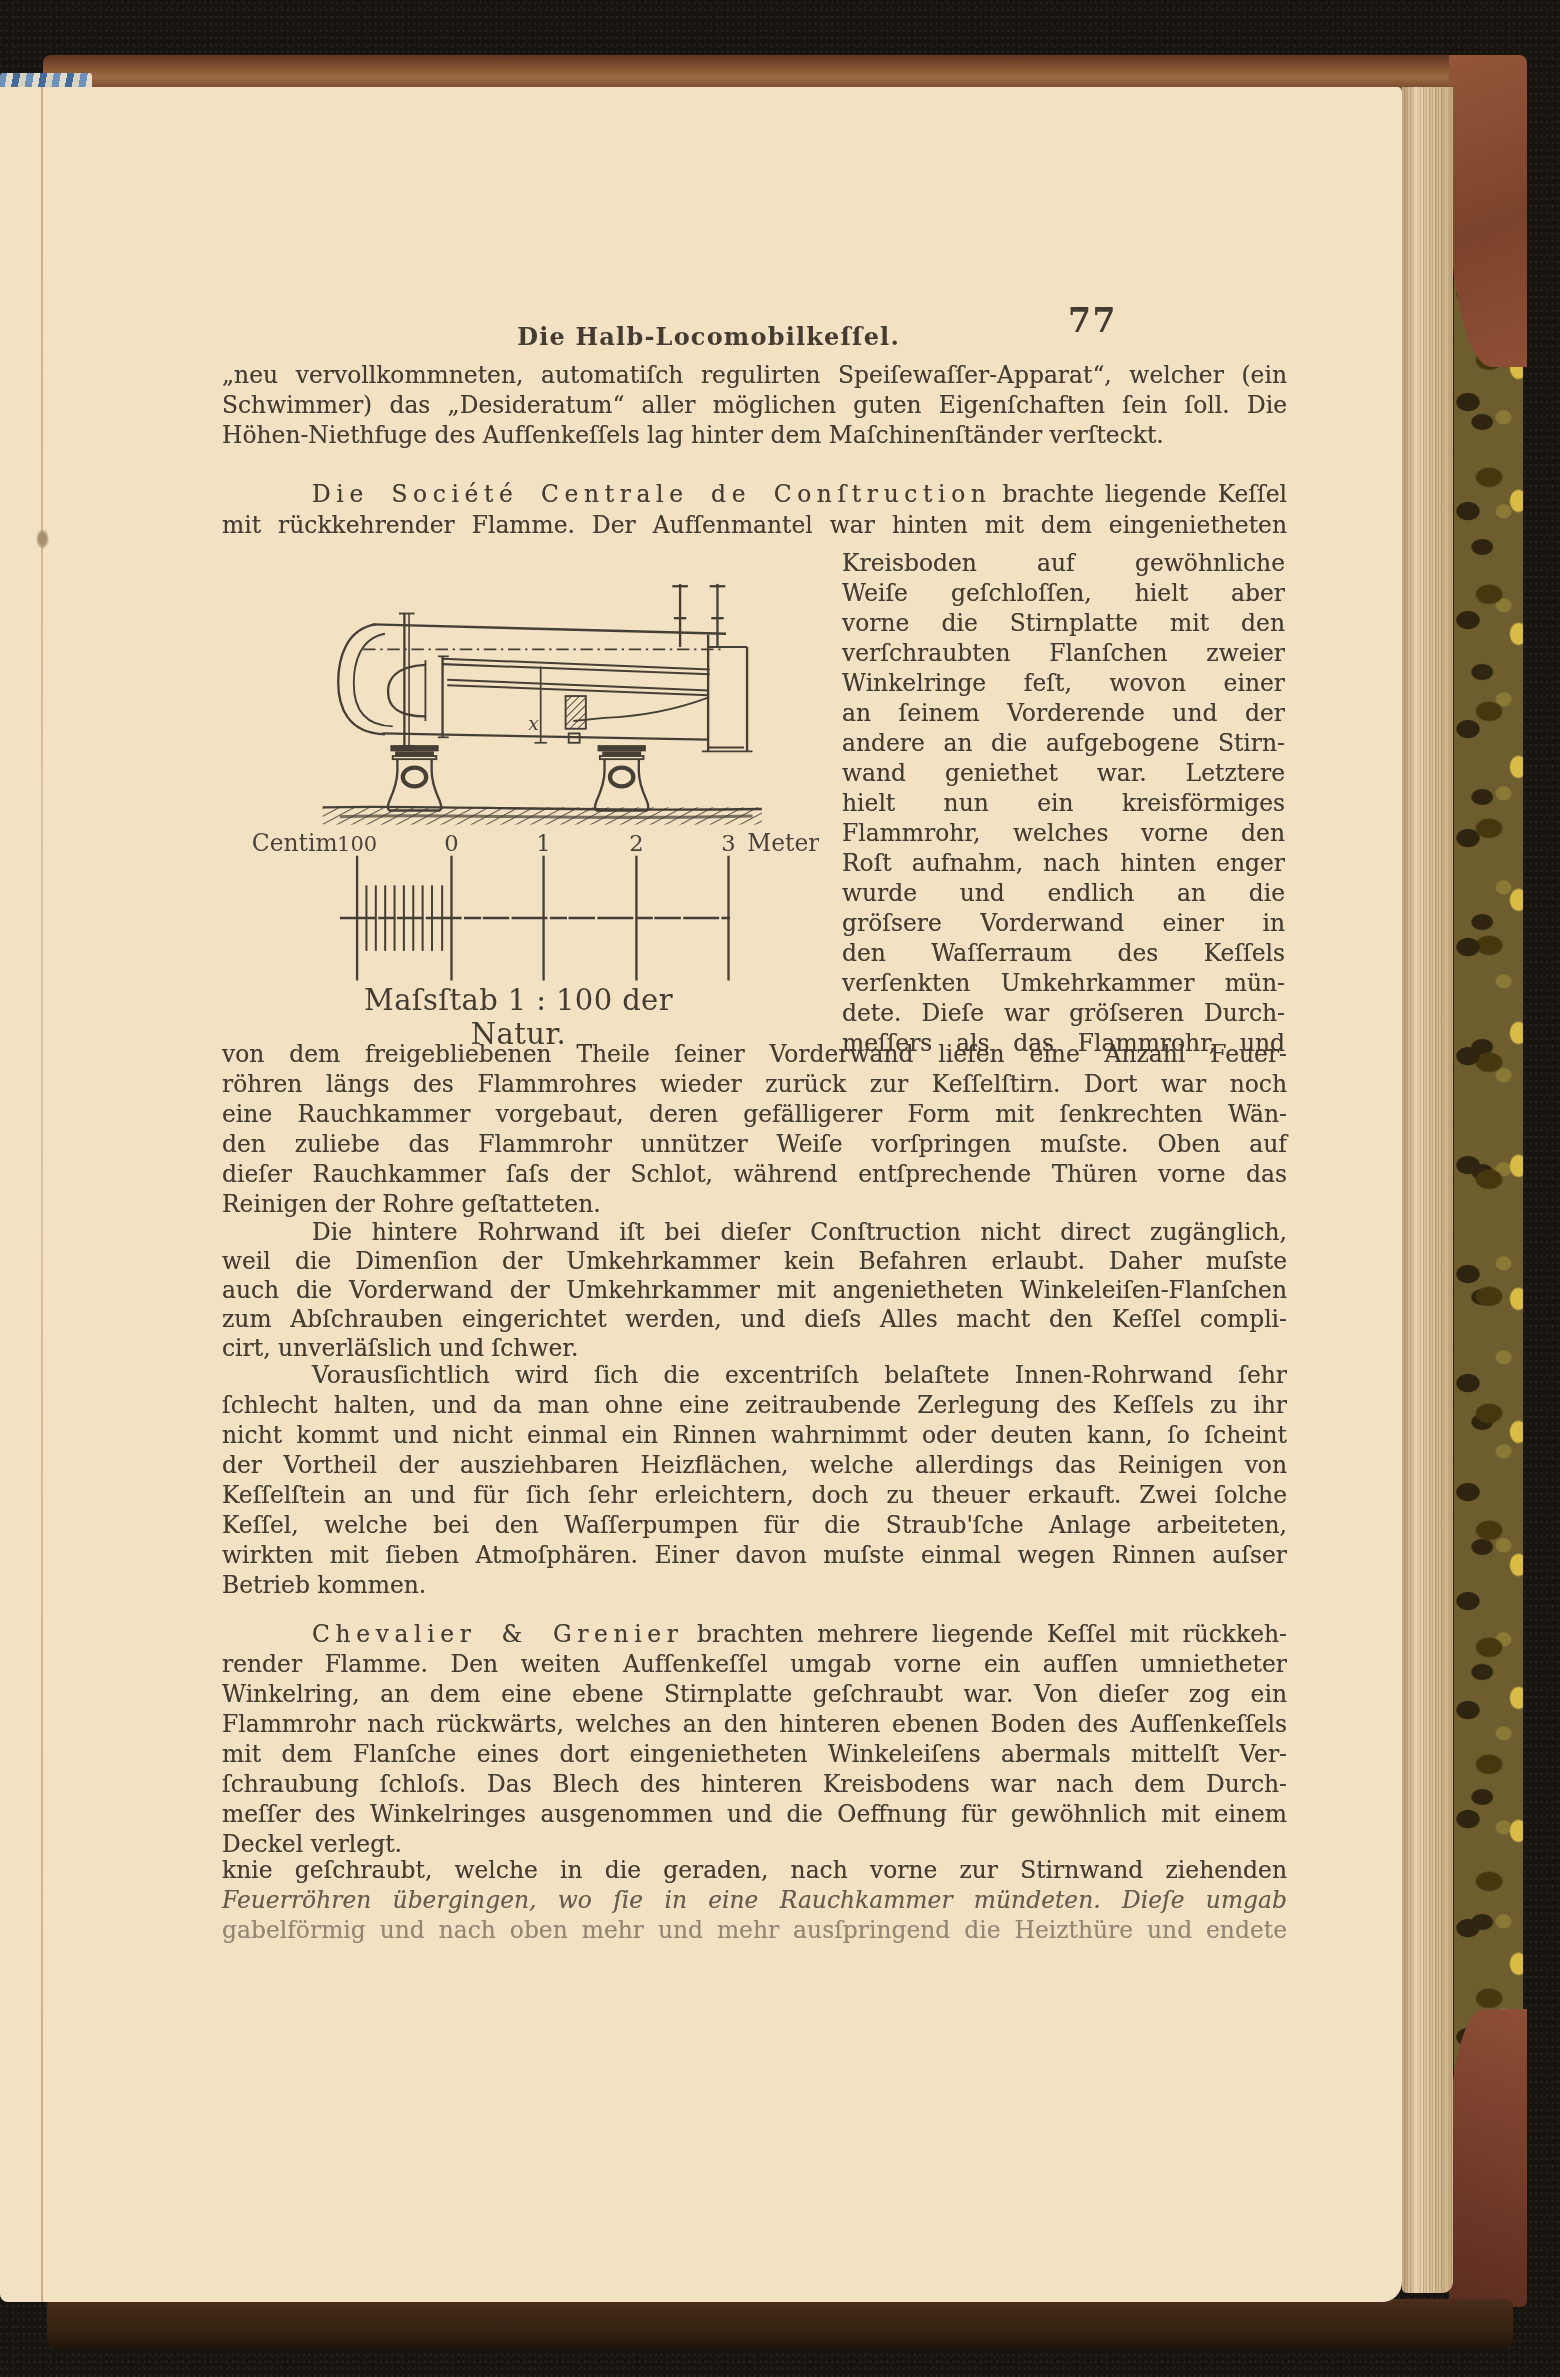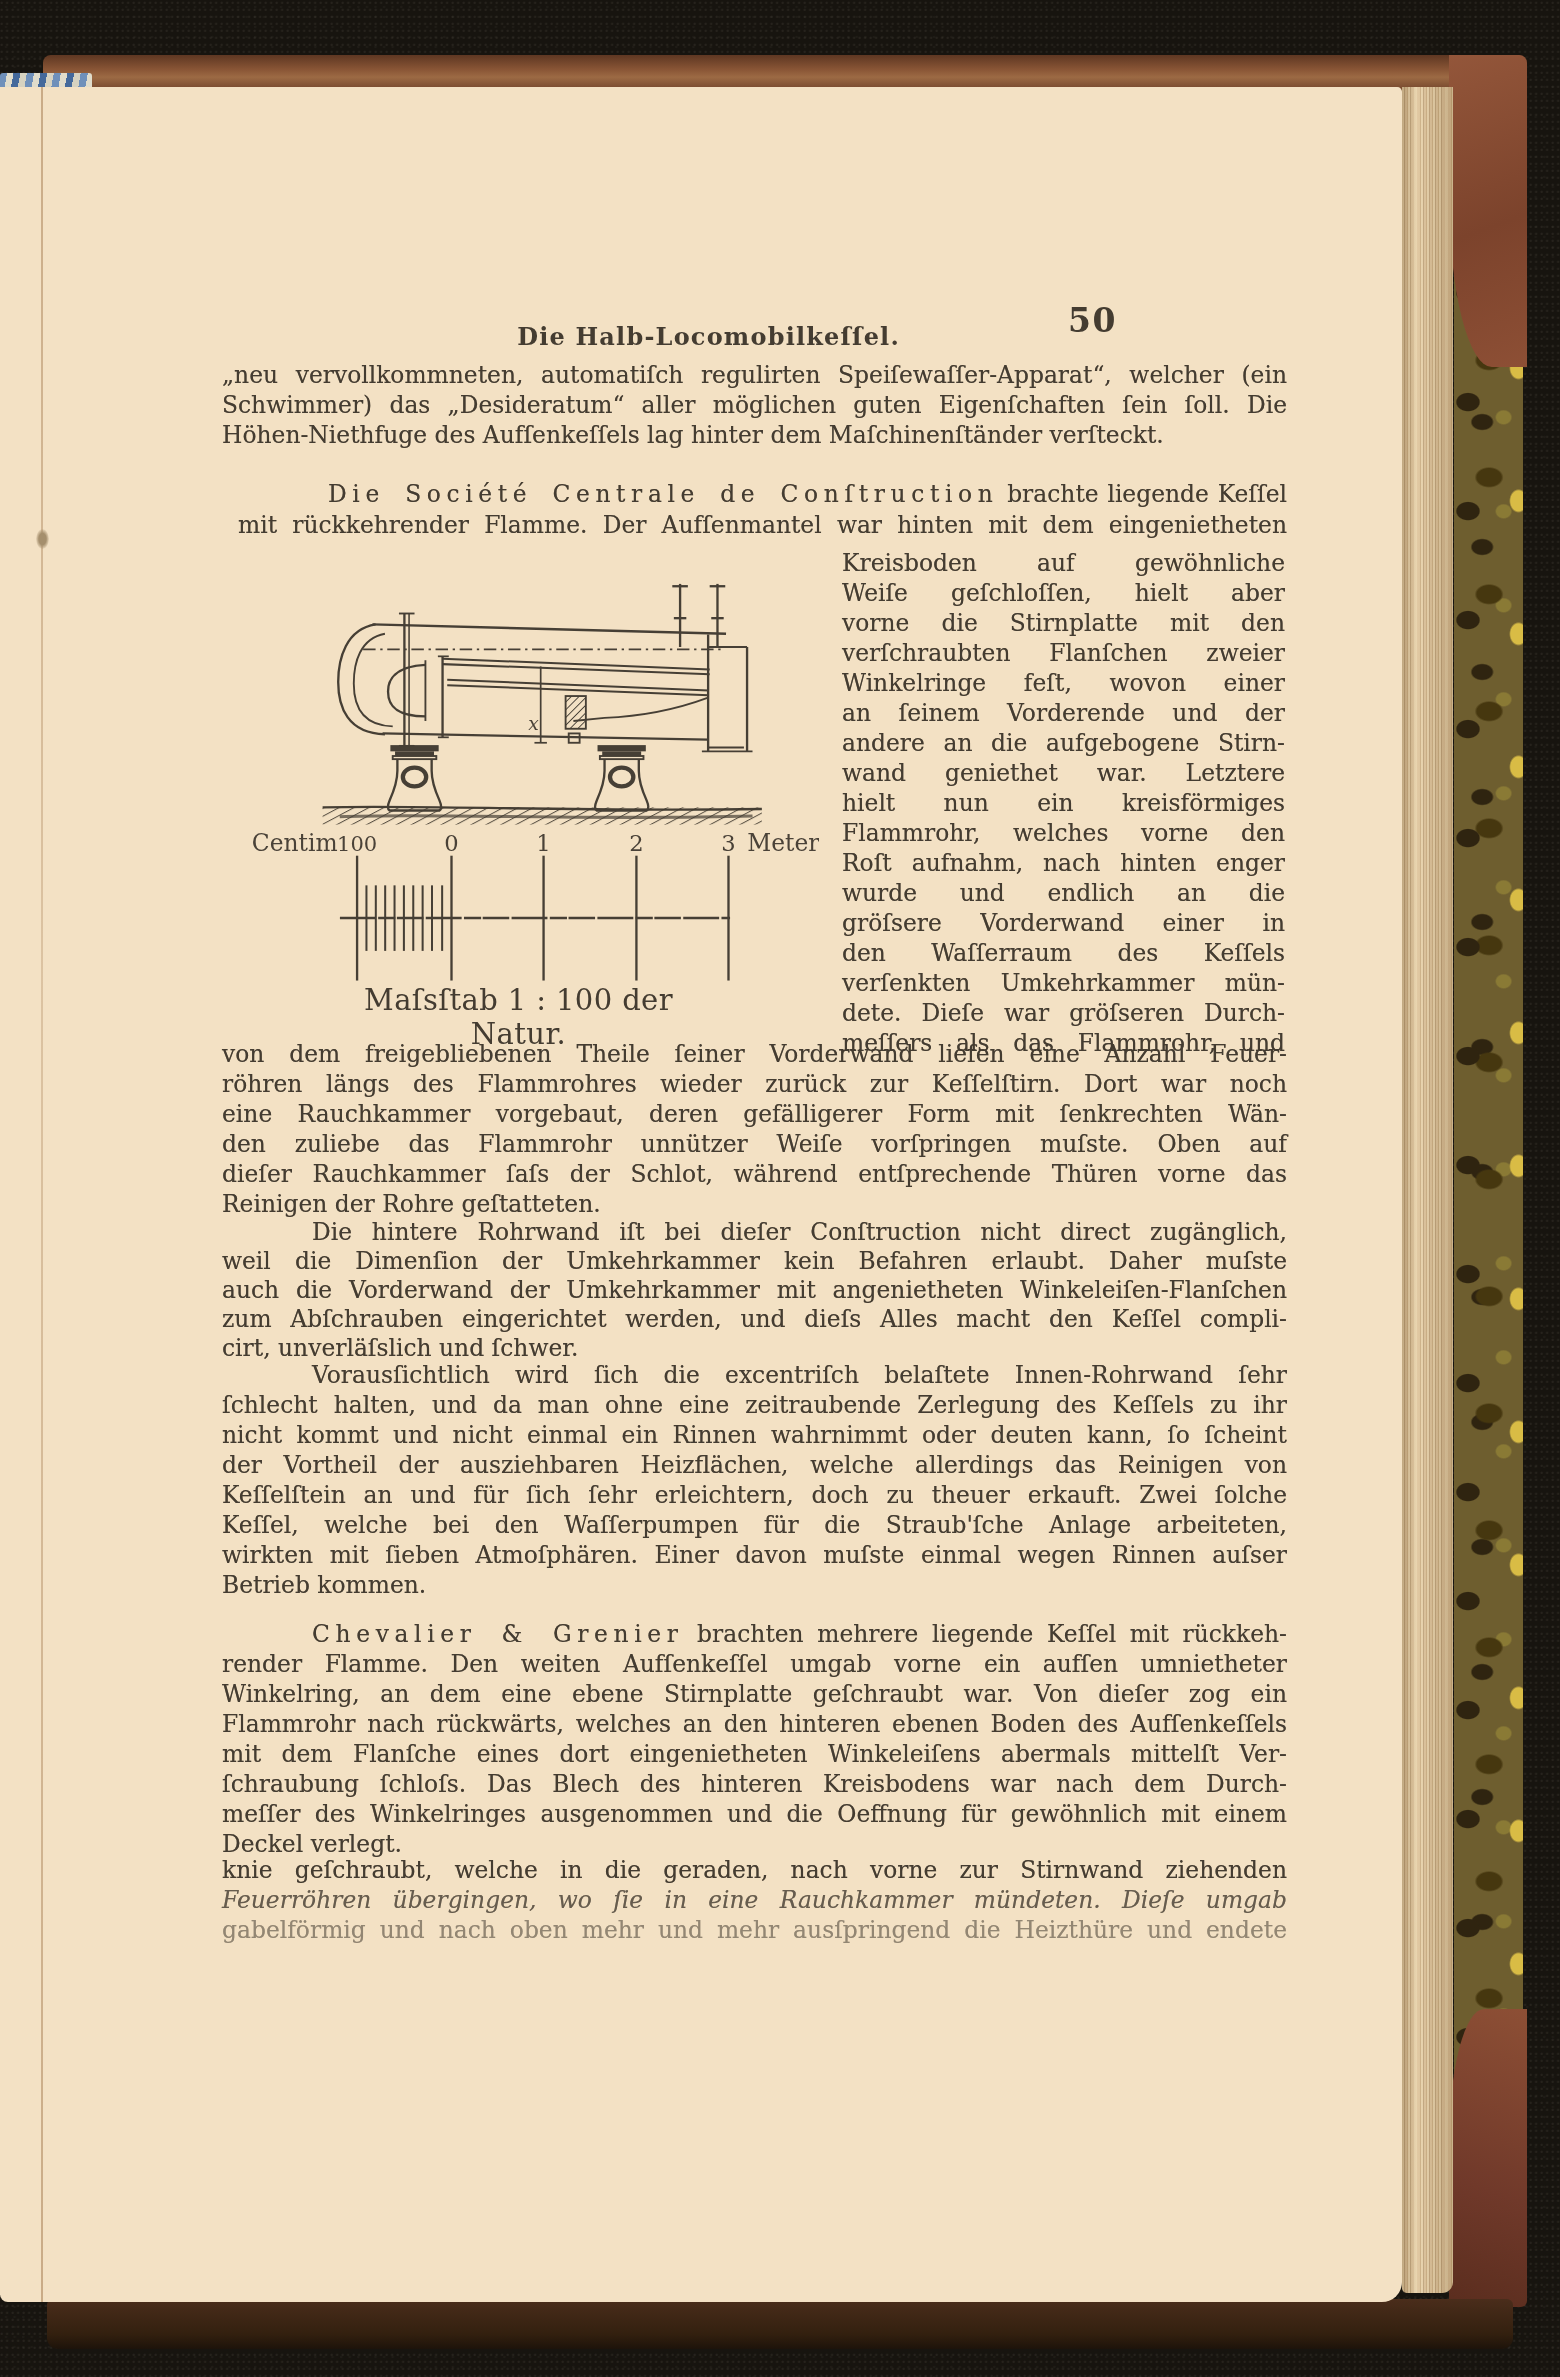--- a/index.html
+++ b/index.html
@@ -61,21 +61,21 @@
     font-size:24px;letter-spacing:1.2px;white-space:nowrap;font-weight:bold;}
   .page-num{position:absolute;left:846px;top:0;font-size:33px;font-weight:700;letter-spacing:1.6px;}
 
   .tblock{left:222px;width:1065px;font-size:23.4px;}
   .line{position:relative;text-align:justify;text-align-last:justify;white-space:nowrap;
     text-shadow:0 0 0.4px rgba(62,52,40,.55);}
   .line.endline{text-align:left;text-align-last:left;}
   .ind{padding-left:90px;}
   .spaced{letter-spacing:0.24em;word-spacing:0.25em;}
   .p1 .line, .p2cont .line{height:30px;line-height:30px;}
-  .p2lead .line{height:31px;line-height:31px;margin-left:16px;}
+  .p2lead .line{height:31px;line-height:31px;}
   .p3 .line{height:29px;line-height:29px;}
   .p4 .line,.p5 .line,.p6 .line{height:30px;line-height:30px;}
   .rightcol{left:842px;top:548px;width:443px;font-size:23.4px;}
   .rightcol .line{height:30px;line-height:30px;}
   .fade1{opacity:.8;font-style:italic;}
   .fade2{opacity:.55;filter:blur(0.3px);}
 
   
   .fig-wrap{left:316px;top:573px;width:507px;height:257px;}
   .scale-wrap{left:226px;top:815px;width:593px;height:168px;}
@@ -94,21 +94,21 @@
 <div class="abs leather-bottom-right"></div>
 <div class="abs page-edges"></div>
 <div class="abs bottom-edge-strip"></div>
 
 <div class="abs page"></div>
 <div class="abs gutter-crease"></div>
 <div class="abs stitch-hole"></div>
 
 <div class="abs running-head ink">
   <span class="head-title">Die Halb-Locomobilkeſſel.</span>
-  <span class="page-num">50</span>
+  <span class="page-num">77</span>
 </div>
 
 <div class="abs tblock p1 ink" style="top:360px;">
   <div class="line">„neu vervollkommneten, automatiſch regulirten Speiſewaſſer-Apparat“, welcher (ein</div>
   <div class="line">Schwimmer) das „Desideratum“ aller möglichen guten Eigenſchaften ſein ſoll. Die</div>
   <div class="line endline">Höhen-Niethfuge des Aufſenkeſſels lag hinter dem Maſchinenſtänder verſteckt.</div>
 </div>
 
 <div class="abs tblock p2lead ink" style="top:479px;">
   <div class="line ind"><span class="spaced">Die Société Centrale de Conſtruction</span><span> brachte liegende Keſſel</span></div>

